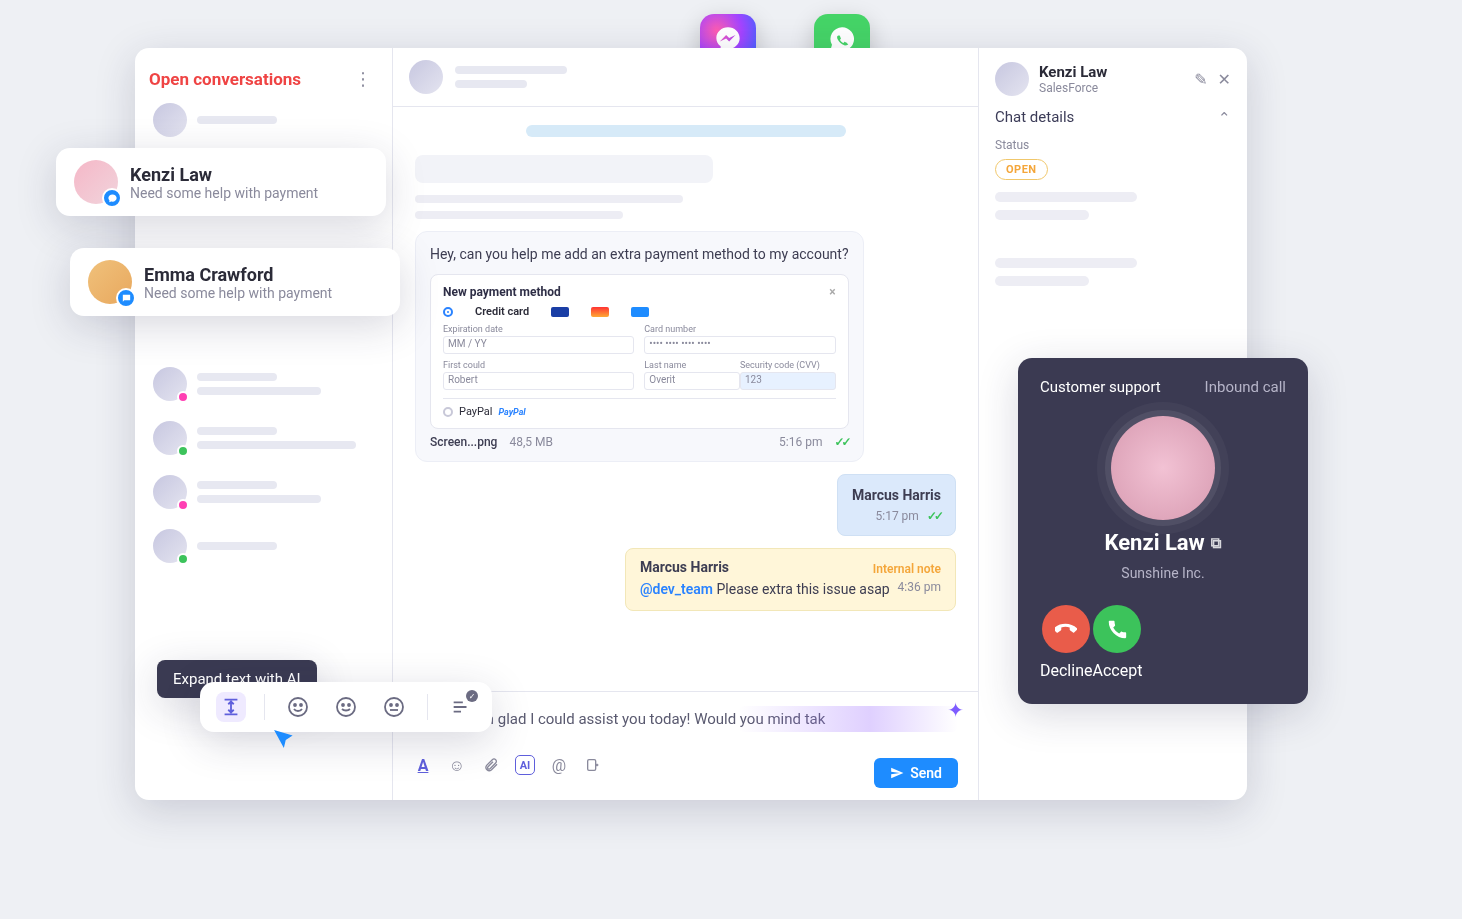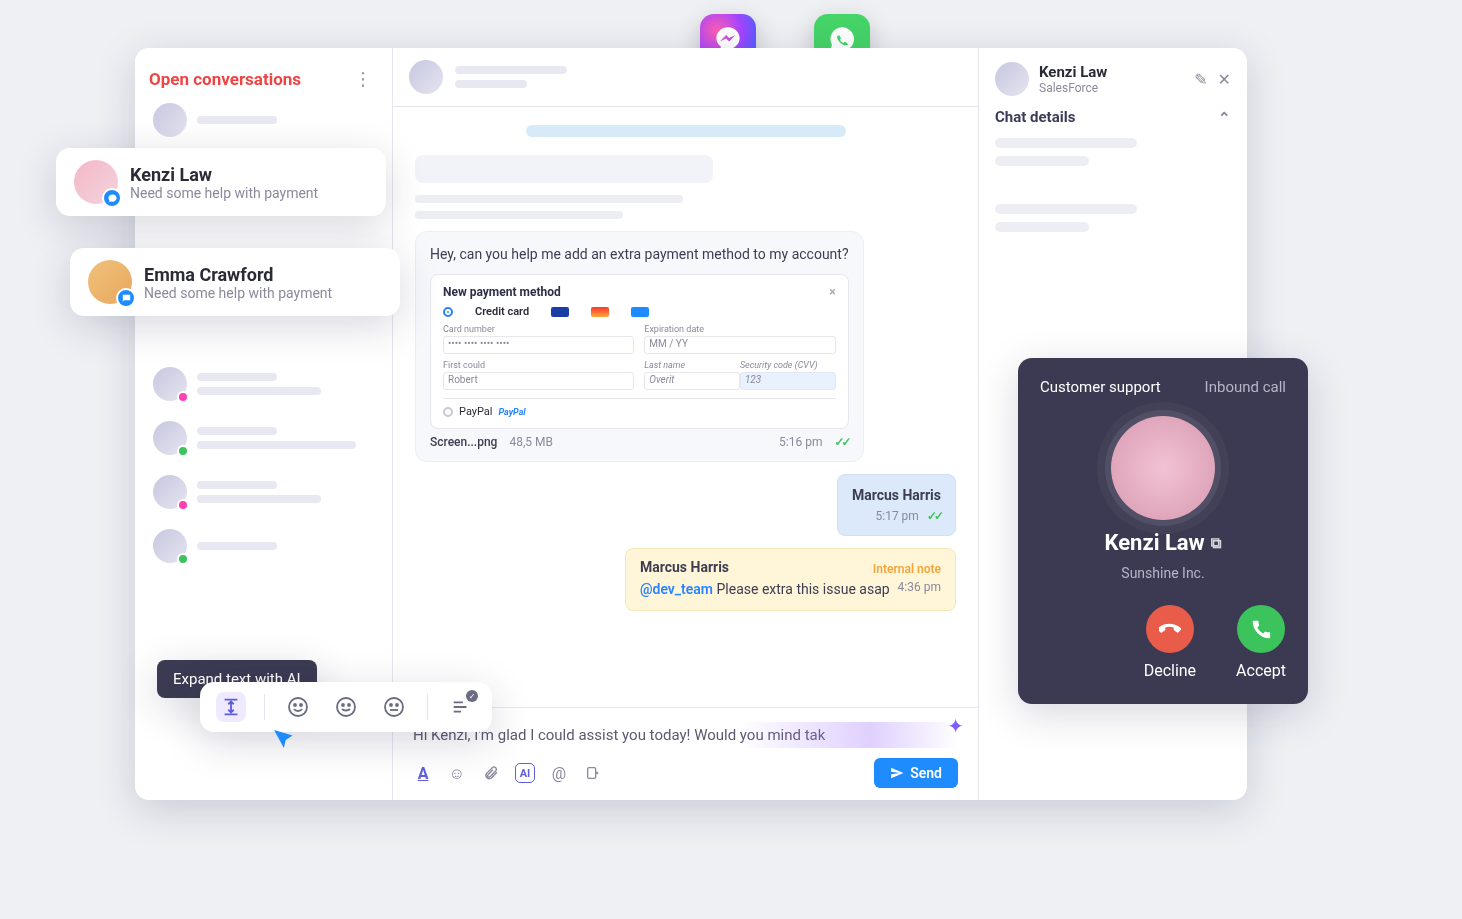--- a/index.html
+++ b/index.html
@@ -86,29 +86,29 @@
 
   
   .composer{border-top:1px solid var(--border);padding:0 20px 12px;}
   .compose-text{padding:18px 0 14px;font-size:15px;color:#5a5a70;position:relative;}
   .compose-fade{background:linear-gradient(90deg,rgba(140,110,255,0) 0%,rgba(164,120,255,.35) 60%,rgba(164,120,255,0) 100%);position:absolute;right:0;top:14px;height:26px;width:220px;border-radius:6px;}
   .sparkles{position:absolute;right:-6px;top:6px;color:#7e5cff;font-size:20px;}
   .toolbar{display:flex;align-items:center;justify-content:space-between;}
   .tool-left{display:flex;align-items:center;gap:14px;color:var(--muted);}
   .tool-left .ic{width:20px;height:20px;display:flex;align-items:center;justify-content:center;cursor:pointer;}
   .ai-box{border:1.5px solid var(--purple);color:var(--purple);border-radius:5px;font-size:11px;font-weight:700;padding:1px 3px;}
-  .send-btn{background:#1e8cff;color:#fff;border:none;border-radius:6px;padding:7px 16px;font-size:14px;font-weight:600;display:flex;align-items:center;gap:6px;cursor:pointer;}
+  .send-btn{background:#1e8cff;color:#fff;border:none;border-radius:6px;padding:7px 16px;font-size:14px;font-weight:600;display:flex;align-items:center;gap:6px;cursor:pointer;margin-top:16px;}
 
   
   .details{width:268px;padding:14px 16px;display:flex;flex-direction:column;gap:12px;}
   .details-head{display:flex;align-items:center;gap:10px;}
   .d-name{font-weight:700;font-size:15px;}
   .d-sub{font-size:12px;color:var(--muted);}
   .d-actions{margin-left:auto;display:flex;gap:10px;color:var(--muted);}
-  .section-title{font-weight:700;color:#3c3c58;font-size:15px;display:flex;justify-content:space-between;align-items:center;}
+  .section-title{font-weight:400;color:#3c3c58;font-size:15px;display:flex;justify-content:space-between;align-items:center;}
   .chev{transform:rotate(180deg);color:var(--muted);}
   .status-label{font-size:12px;color:var(--muted);}
   .status-pill{display:inline-block;border:1px solid #f0c76b;color:var(--orange);font-size:11px;font-weight:700;letter-spacing:.5px;padding:3px 10px;border-radius:999px;}
   .d-skel{height:10px;background:#ededf4;border-radius:5px;}
 
   
   .channel-badge{position:absolute;top:14px;width:56px;height:56px;border-radius:14px;display:flex;align-items:center;justify-content:center;box-shadow:0 8px 24px rgba(0,0,0,.2);}
   .msgr{left:700px;background:radial-gradient(circle at 30% 30%,#ff5db1,#a444ff 45%,#3b66ff 85%);}
   .wapp{left:814px;background:#45d467;}
   .badge-inner{color:#fff;font-size:28px;}
@@ -131,21 +131,21 @@
   .rb-sep{width:1px;height:26px;background:var(--border);}
   .cursor{position:absolute;left:272px;top:726px;color:#1e8cff;font-size:24px;transform:rotate(-10deg);}
 
   
   .call{position:absolute;left:1018px;top:358px;width:290px;background:#3b3a52;color:#fff;border-radius:14px;box-shadow:var(--shadow);padding:20px 22px 24px;display:flex;flex-direction:column;align-items:center;gap:10px;}
   .call-top{display:flex;justify-content:space-between;width:100%;font-size:15px;}
   .call-top .r{color:#b6b4c8;}
   .call-avatar{width:104px;height:104px;border-radius:50%;background:radial-gradient(circle,#f2c2d4,#d79ab0);margin-top:10px;box-shadow:0 0 0 6px rgba(255,255,255,.08),0 0 0 14px rgba(255,255,255,.04);}
   .call-name{font-size:22px;font-weight:700;display:flex;align-items:center;gap:6px;}
   .call-sub{font-size:14px;color:#b6b4c8;}
-  .call-actions{display:flex;justify-content:flex-end;width:100%;margin-top:14px;gap:40px;}
+  .call-actions{display:flex;justify-content:flex-start;width:100%;margin-top:14px;}
   .call-btn{display:flex;flex-direction:column;align-items:center;gap:8px;cursor:pointer;}
   .call-circle{width:48px;height:48px;border-radius:50%;display:flex;align-items:center;justify-content:center;color:#fff;font-size:20px;}
   .decline-c{background:var(--red);}
   .accept-c{background:var(--green);}
 
   .svg-ic{width:1em;height:1em;display:inline-block;}
 
 </style>
 </head>
 <body>
@@ -245,34 +245,34 @@
             </div>
             <div class="cc-row">
               <span class="radio"></span>
               <span style="font-weight:600;">Credit card</span>
               <span class="chip visa"></span>
               <span class="chip mc"></span>
               <span class="chip amex"></span>
             </div>
             <div class="field-grid">
               <div class="field">
-                <label>Card number</label>
-                <div class="box">•••• •••• •••• ••••</div>
-              </div>
-              <div class="field">
                 <label>Expiration date</label>
                 <div class="box">
                   <span>MM</span> / <span>YY</span>
                 </div>
               </div>
               <div class="field">
+                <label>Card number</label>
+                <div class="box">•••• •••• •••• ••••</div>
+              </div>
+              <div class="field">
                 <label>First could</label>
                 <div class="box">Robert</div>
               </div>
-              <div class="field" style="display:grid;grid-template-columns:1fr 1fr;gap:0;font-style:italic;">
+              <div class="field" style="display:grid;grid-template-columns:1fr 1fr;gap:0;">
                 <div class="field">
                   <label>Last name</label>
                   <div class="box">Overit</div>
                 </div>
                 <div class="field">
                   <label>Security code (CVV)</label>
                   <div class="box" style="background:#e7f1ff;text-align:left;">123</div>
                 </div>
               </div>
             </div>
@@ -355,20 +355,26 @@
         </div>
         <div class="d-actions">
           <span>✎</span>
           <span>✕</span>
         </div>
       </div>
       <div class="section-title">
         <span>Chat details</span>
         <span class="chev">⌄</span>
       </div>
+      <div>
+        <div class="status-label">Status</div>
+        <div style="margin-top:6px;">
+          <span class="status-pill">OPEN</span>
+        </div>
+      </div>
       <div class="d-skel" style="width:60%"></div>
       <div class="d-skel" style="width:40%;margin-top:-4px;"></div>
       <div style="height:14px"></div>
       <div class="d-skel" style="width:60%"></div>
       <div class="d-skel" style="width:40%;margin-top:-4px;"></div>
     </aside>
   </div>
 
   <div class="float-card fc1">
     <div class="avatar lg" style="background:linear-gradient(135deg,#f5b7c7,#f1d4dc);">

